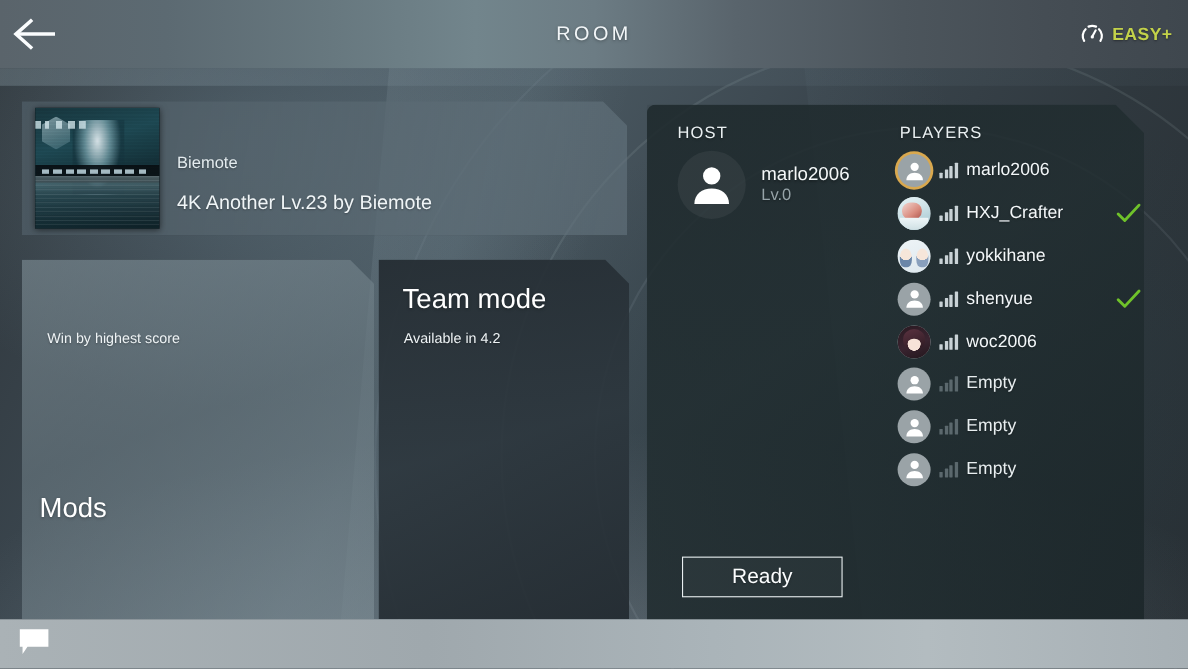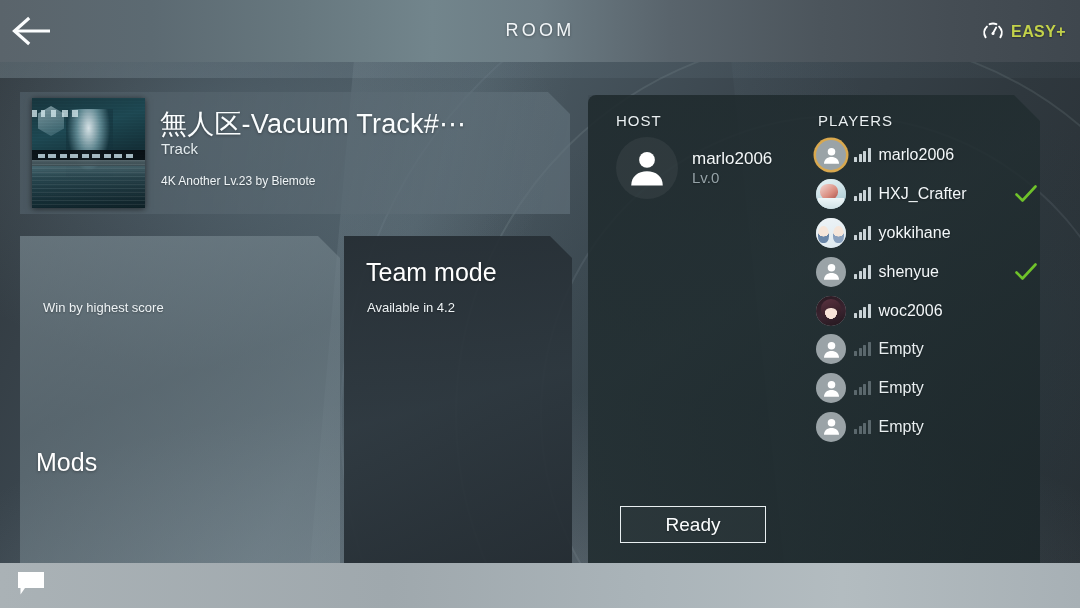--- a/index.html
+++ b/index.html
@@ -168,21 +168,21 @@
   }
   .song-artist {
     position: absolute; left: 141px; top: 48px;
     color: #e4ecef;
     font-size: 15px;
     text-shadow: 0 1px 2px rgba(0,0,0,.3);
   }
   .song-chart {
     position: absolute; left: 141px; top: 82px;
     color: #f0f5f7;
-    font-size: 12px;
+    font-size: 18px;
     text-shadow: 0 1px 2px rgba(0,0,0,.3);
   }
 
   
   .scoring-panel {
     position: absolute; left: 20px; top: 236px;
     width: 320px; height: 327px;
     background: linear-gradient(160deg, rgba(126,142,150,.62) 0%, rgba(110,126,134,.58) 45%, rgba(132,148,156,.52) 100%);
     clip-path: polygon(0 0, calc(100% - 22px) 0, 100% 22px, 100% 100%, 0 100%);
     box-shadow: 0 2px 10px rgba(0,0,0,.18);
@@ -399,22 +399,21 @@
     <div class="song-art">
       <div class="art-layer art-bg"></div>
       <div class="art-layer art-figure"></div>
       <div class="art-layer art-hex"></div>
       <div class="art-layer art-glyphs"></div>
       <div class="art-layer art-band"></div>
       <div class="art-layer art-band-text"></div>
       <div class="art-layer art-reflect"></div>
       <div class="art-layer art-noise"></div>
     </div>
-    <div class="song-title">無人区-Vacuum Track#⋯</div>
-    <div class="song-artist">Track</div>
+    <div class="song-artist">Biemote</div>
     <div class="song-chart">4K Another Lv.23 by Biemote</div>
   </div>
 
   <div class="scoring-panel">
     <div class="mode-sub">Win by highest score</div>
   </div>
   <div class="mods-title">Mods</div>
 
   <div class="team-panel">
     <div class="mode-title">Team mode</div>

